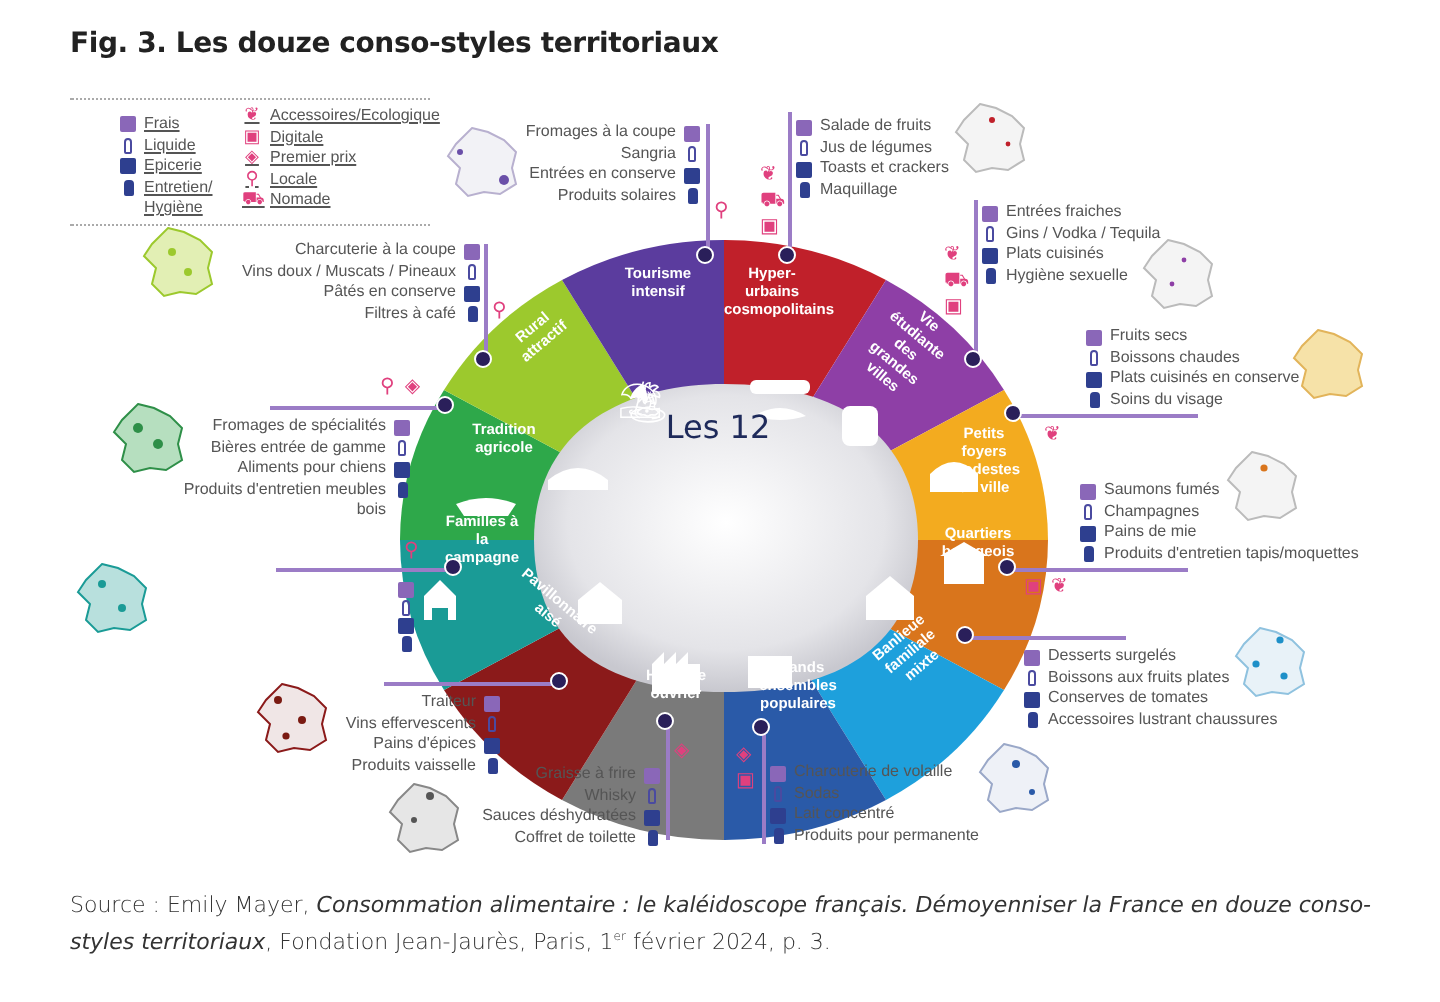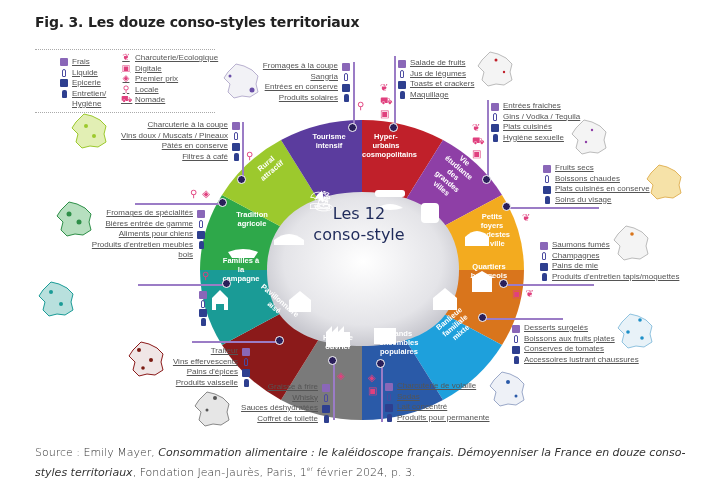--- a/index.html
+++ b/index.html
@@ -7,21 +7,21 @@
   .title{position:absolute;left:35px;top:14px;font-size:14px;font-weight:bold;color:#222;font-family:"DejaVu Sans",sans-serif;letter-spacing:-0.2px;}
   .legend-rule{position:absolute;left:35px;width:180px;border-top:1px dotted #aaa;}
   .legend{position:absolute;font-size:8px;line-height:10.5px;color:#555;font-family:"Liberation Sans",sans-serif;text-decoration:underline;}
   .legend .row{display:flex;align-items:flex-start;gap:4px;white-space:nowrap;}
   .ic{display:inline-block;width:8px;height:8px;flex:none;margin-top:1px;}
   .ic-frais{background:#8a67b8;border-radius:1px;}
   .ic-liquide{width:4px;height:8px;border:1.2px solid #4a4aa0;border-radius:2px 2px 1px 1px;box-sizing:border-box;margin-left:2px;margin-right:2px;}
   .ic-epicerie{background:#2e3f8f;border-radius:1px;}
   .ic-entretien{width:5px;height:8px;background:#2e3f8f;border-radius:2px 2px 1px 1px;margin-left:1.5px;margin-right:1.5px;}
   .pk{color:#e0407e;font-size:9px;line-height:9px;flex:none;width:10px;text-align:center;}
-  .block{position:absolute;font-size:8px;line-height:10.5px;color:#555;text-decoration:underline;}
+  .block{position:absolute;font-size:8px;line-height:10.5px;color:#555;}
   .block .row{display:flex;align-items:center;gap:4px;white-space:nowrap;}
   .block.right .row{justify-content:flex-end;}
   .vline{position:absolute;width:1.5px;background:#9b7cc6;}
   .hline{position:absolute;height:1.5px;background:#9b7cc6;}
   .dot{position:absolute;width:7px;height:7px;border-radius:50%;background:#2a1f5a;border:1.5px solid #fff;box-sizing:content-box;}
   .map{position:absolute;width:40px;height:38px;}
   .wheel{position:absolute;left:197px;top:120px;width:330px;height:300px;}
   .seg-label{position:absolute;color:#fff;font-size:7.5px;font-weight:bold;text-align:center;line-height:9px;}
   .center-title{position:absolute;left:284px;top:203px;width:150px;text-align:center;color:#1e2a5a;font-family:"DejaVu Sans",sans-serif;font-size:16px;line-height:21px;}
   .pinks{position:absolute;display:flex;flex-direction:column;gap:2px;color:#e0407e;font-size:10px;line-height:11px;}
@@ -50,21 +50,21 @@
       <span>Epicerie</span>
     </div>
   <div class="row" style="width:50px;white-space:normal;">
       <span class="ic ic-entretien"></span>
       <span>Entretien/ Hygiène</span>
     </div>
 </div>
 <div class="legend" style="left:121px;top:53px;">
   <div class="row">
       <span class="pk">❦</span>
-      <span>Charcuterie/Ecologique</span>
+      <span>Accessoires/Ecologique</span>
     </div>
   <div class="row">
       <span class="pk">▣</span>
       <span>Digitale</span>
     </div>
   <div class="row">
       <span class="pk">◈</span>
       <span>Premier prix</span>
     </div>
   <div class="row">
@@ -116,21 +116,20 @@
     <rect x="177" y="208" width="22" height="16" fill="#fff"></rect>
     <path d="M129 212 h24 v15 h-24z M129 212 l6 -6 v6 l6 -6 v6 l6 -6 v6" fill="#fff"></path>
     <path d="M92 180 l11 -9 l11 9 v12 h-22z" fill="#fff"></path>
     <path d="M15 178 l8 -8 l8 8 v12 h-4 v-6 h-8 v6 h-4z" fill="#fff"></path>
     <path d="M31 132 q15 -6 30 0 l-4 6 h-22z" fill="#fff"></path>
   </g>
 </svg>
 
 <div class="center-title">
   <div>Les 12</div>
-  <div>conso-style</div>
 </div>
 
 <div class="seg-label" style="left:307px;top:132px;width:44px;">Tourisme intensif</div>
 <div class="seg-label" style="left:362px;top:132px;width:48px;">Hyper-urbains cosmopolitains</div>
 <div class="seg-label" style="left:431px;top:152px;width:44px;transform:rotate(40deg);">Vie étudiante des grandes villes</div>
 <div class="seg-label" style="left:475px;top:200px;width:34px;margin-top:12px;">Petits foyers modestes en ville</div>
 <div class="seg-label" style="left:470px;top:262px;width:38px;">Quartiers bourgeois</div>
 <div class="seg-label" style="left:435px;top:312px;width:40px;transform:rotate(-40deg);">Banlieue familiale mixte</div>
 <div class="seg-label" style="left:376px;top:329px;width:46px;">Grands ensembles populaires</div>
 <div class="seg-label" style="left:316px;top:333px;width:44px;">Héritage ouvrier</div>

